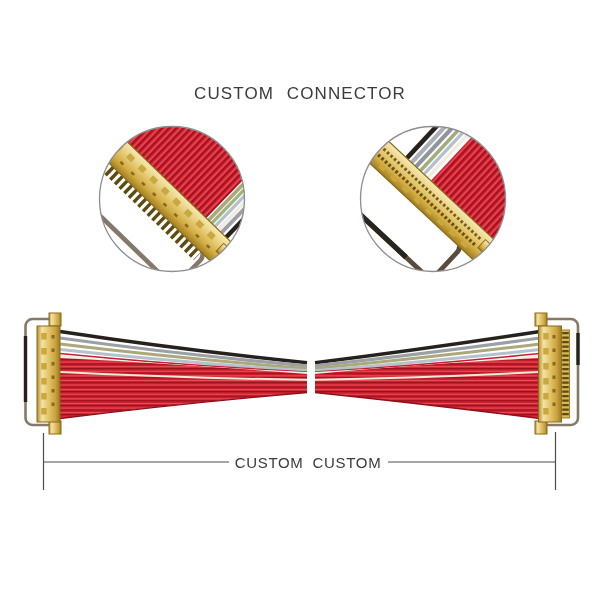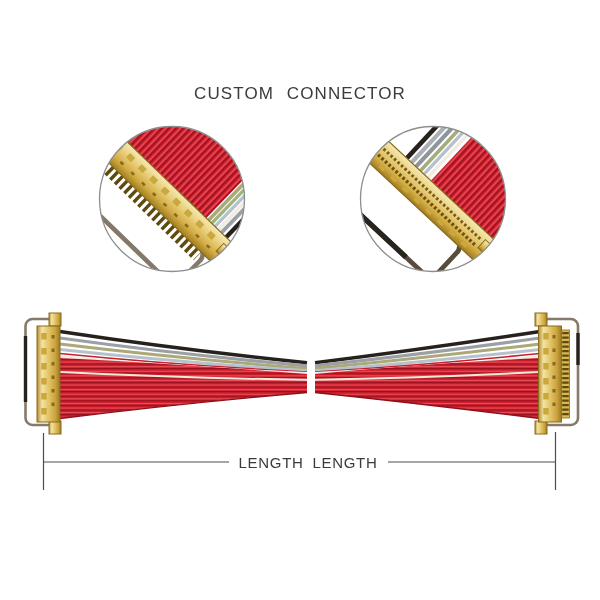--- a/index.html
+++ b/index.html
@@ -177,15 +177,15 @@
 
   <g stroke="#4d4d4d" stroke-width="1.2">
     <line x1="43.5" y1="433" x2="43.5" y2="490"></line>
     <line x1="555.5" y1="432" x2="555.5" y2="490"></line>
     <line x1="43.5" y1="462" x2="229" y2="462"></line>
     <line x1="388" y1="462" x2="555.5" y2="462"></line>
   </g>
 </svg>
 
 <div class="top-label">CUSTOM CONNECTOR</div>
-<div class="length-label">LENGTH LENGTH</div>
+<div class="length-label">CUSTOM CUSTOM</div>
 
 </div>
 
 </body></html>

